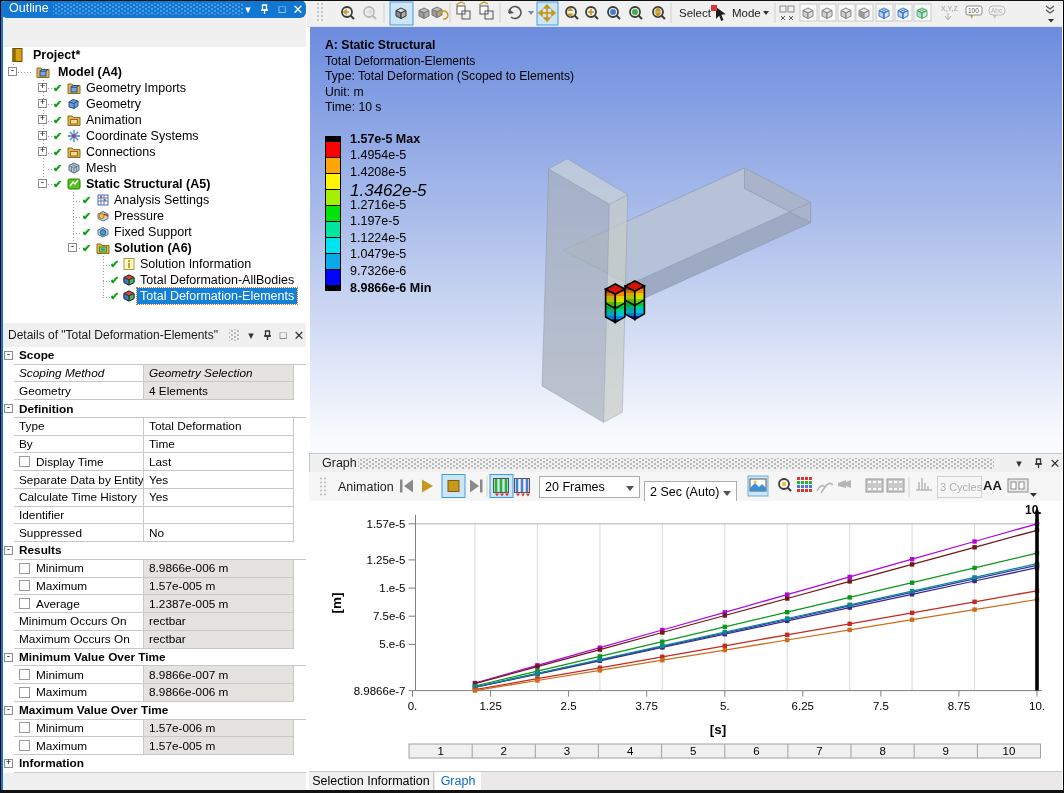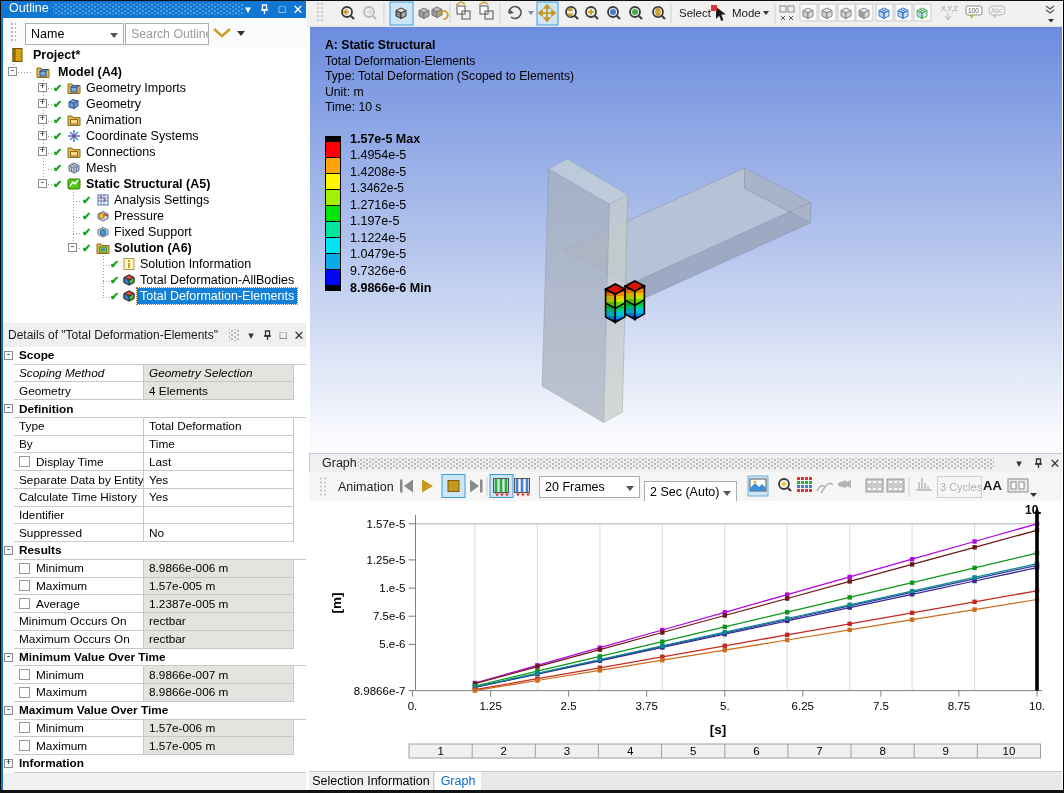--- a/index.html
+++ b/index.html
@@ -21,41 +21,32 @@
 .gray{background:#e5e3df;}
 .cbx{display:inline-block;width:11px;height:11px;border:1px solid #9a9a9a;background:#fff;margin-right:6px;flex:none;}
 .combo{position:absolute;background:#fff;border:1px solid #adadad;display:flex;align-items:center;font-size:12.5px;padding-left:5px;white-space:nowrap;overflow:hidden;}
 .combo .arr{position:absolute;right:5px;top:45%;width:0;height:0;border-left:4px solid transparent;border-right:4px solid transparent;border-top:5px solid #555;}
 .grip{background-image:radial-gradient(circle,#b5b5b5 0.8px,rgba(0,0,0,0) 1px);background-size:4px 4px;width:6px;}
 </style></head>
 <body>
 <div id="root">
 
 <div class="abs" style="left:0;top:0;width:306px;height:793px;background:#f0f0f0;">
-  <div class="abs tbar-blue" style="left:1px;top:0;width:305px;height:18px;">
+  <div class="abs tbar-blue" style="left:1px;top:0;width:305px;height:18px;border-radius:6px;">
     <div class="abs dots-blue" style="left:52px;top:3px;right:62px;bottom:3px;"></div>
     <div class="abs" style="left:8px;top:1px;font-size:12.5px;">Outline</div>
     <div class="ticon" style="left:240px;width:14px;color:#fff;">▾</div>
     <svg class="abs" style="left:258px;top:4px;" width="11" height="11" viewBox="0 0 11 11">
           <g stroke="#fff" fill="none" stroke-width="1.3">
             <path d="M3.5,1 h4 v5 h-4 z"></path>
             <path d="M2,6 h7 M5.5,6 v4"></path>
           </g>
         </svg>
     <div class="ticon" style="left:274px;width:14px;color:#fff;">□</div>
     <div class="ticon" style="left:290px;width:14px;color:#fff;font-size:13px;">✕</div>
-  </div>
-  <div class="abs" style="left:1px;top:18px;width:305px;height:29px;background:#fafafa;">
-    <div class="abs grip" style="left:9px;top:4px;height:21px;"></div>
-    <div class="combo" style="left:24px;top:5px;width:99px;height:22px;">Name<span class="arr"></span></div>
-    <div class="combo" style="left:124px;top:5px;width:84px;height:22px;color:#9a9a9a;font-size:12.3px;">Search Outline</div>
-    <svg class="abs" style="left:211px;top:8px;" width="20" height="14">
-          <path d="M2,3 l8,7 8,-7" stroke="#c9a227" stroke-width="2.6" fill="none"></path>
-        </svg>
-    <div class="abs" style="left:236px;top:13px;width:0;height:0;border-left:4px solid transparent;border-right:4px solid transparent;border-top:5px solid #333;"></div>
   </div>
   <div class="abs" style="left:1px;top:47px;width:305px;height:276px;background:#fff;padding-left:36px;" id="tree">
         <div class="abs" style="left:11.5px;top:17px;width:1px;height:8px;background-image:repeating-linear-gradient(#9a9a9a 0 1px,rgba(0,0,0,0) 1px 3px);"></div>
 <div class="abs" style="left:17px;top:24.6px;width:15px;height:1px;background-image:repeating-linear-gradient(90deg,#9a9a9a 0 1px,rgba(0,0,0,0) 1px 3px);"></div>
 <div class="abs" style="left:41.5px;top:30px;width:1px;height:107px;background-image:repeating-linear-gradient(#9a9a9a 0 1px,rgba(0,0,0,0) 1px 3px);"></div>
 <div class="abs" style="left:47px;top:41px;width:5px;height:1px;background-image:repeating-linear-gradient(90deg,#9a9a9a 0 1px,rgba(0,0,0,0) 1px 3px);"></div>
 <div class="abs" style="left:47px;top:57.3px;width:5px;height:1px;background-image:repeating-linear-gradient(90deg,#9a9a9a 0 1px,rgba(0,0,0,0) 1px 3px);"></div>
 <div class="abs" style="left:47px;top:73.6px;width:5px;height:1px;background-image:repeating-linear-gradient(90deg,#9a9a9a 0 1px,rgba(0,0,0,0) 1px 3px);"></div>
 <div class="abs" style="left:47px;top:89.4px;width:5px;height:1px;background-image:repeating-linear-gradient(90deg,#9a9a9a 0 1px,rgba(0,0,0,0) 1px 3px);"></div>
 <div class="abs" style="left:47px;top:105.7px;width:5px;height:1px;background-image:repeating-linear-gradient(90deg,#9a9a9a 0 1px,rgba(0,0,0,0) 1px 3px);"></div>
@@ -602,21 +593,21 @@
         <div class="abs" style="left:16px;top:146.7px;width:14px;height:15.1px;background:#fff500;"></div>
         <div class="abs" style="left:16px;top:162.8px;width:14px;height:15.1px;background:#a3f005;"></div>
         <div class="abs" style="left:16px;top:178.9px;width:14px;height:15.1px;background:#00e40b;"></div>
         <div class="abs" style="left:16px;top:195.0px;width:14px;height:15.1px;background:#00e69e;"></div>
         <div class="abs" style="left:16px;top:211.1px;width:14px;height:15.1px;background:#00e4f0;"></div>
         <div class="abs" style="left:16px;top:227.2px;width:14px;height:15.1px;background:#0aa9e8;"></div>
         <div class="abs" style="left:16px;top:243.3px;width:14px;height:15.1px;background:#0004fa;"></div>
         <div class="abs" style="left:40px;top:104.5px;font-size:12.5px;font-weight:bold;color:#000;">1.57e-5 Max</div>
         <div class="abs" style="left:40px;top:121.0px;font-size:12.5px;font-weight:normal;color:#000;">1.4954e-5</div>
         <div class="abs" style="left:40px;top:137.6px;font-size:12.5px;font-weight:normal;color:#000;">1.4208e-5</div>
-        <div class="abs" style="left:40px;top:154.2px;font-size:12px;font-weight:normal;color:#000;">1.3462e-5</div>
+        <div class="abs" style="left:40px;top:154.2px;font-size:17px;font-weight:normal;color:#000;font-style:italic;">1.3462e-5</div>
         <div class="abs" style="left:40px;top:170.7px;font-size:12.5px;font-weight:normal;color:#000;">1.2716e-5</div>
         <div class="abs" style="left:40px;top:187.2px;font-size:12.5px;font-weight:normal;color:#000;">1.197e-5</div>
         <div class="abs" style="left:40px;top:203.8px;font-size:12.5px;font-weight:normal;color:#000;">1.1224e-5</div>
         <div class="abs" style="left:40px;top:220.4px;font-size:12.5px;font-weight:normal;color:#000;">1.0479e-5</div>
         <div class="abs" style="left:40px;top:236.9px;font-size:12.5px;font-weight:normal;color:#000;">9.7326e-6</div>
         <div class="abs" style="left:40px;top:253.5px;font-size:12.5px;font-weight:bold;color:#000;">8.9866e-6 Min</div>
       </div>
   <div class="abs tbar-gray" style="left:3px;top:453px;width:755px;height:19px;border-top:1px solid #c2c9d4;border-left:1px solid #c2c9d4;">
     <div class="abs dots-gray" style="left:48px;top:4px;right:70px;bottom:3px;"></div>
     <div class="abs" style="left:12px;top:2px;font-size:12.5px;">Graph</div>

